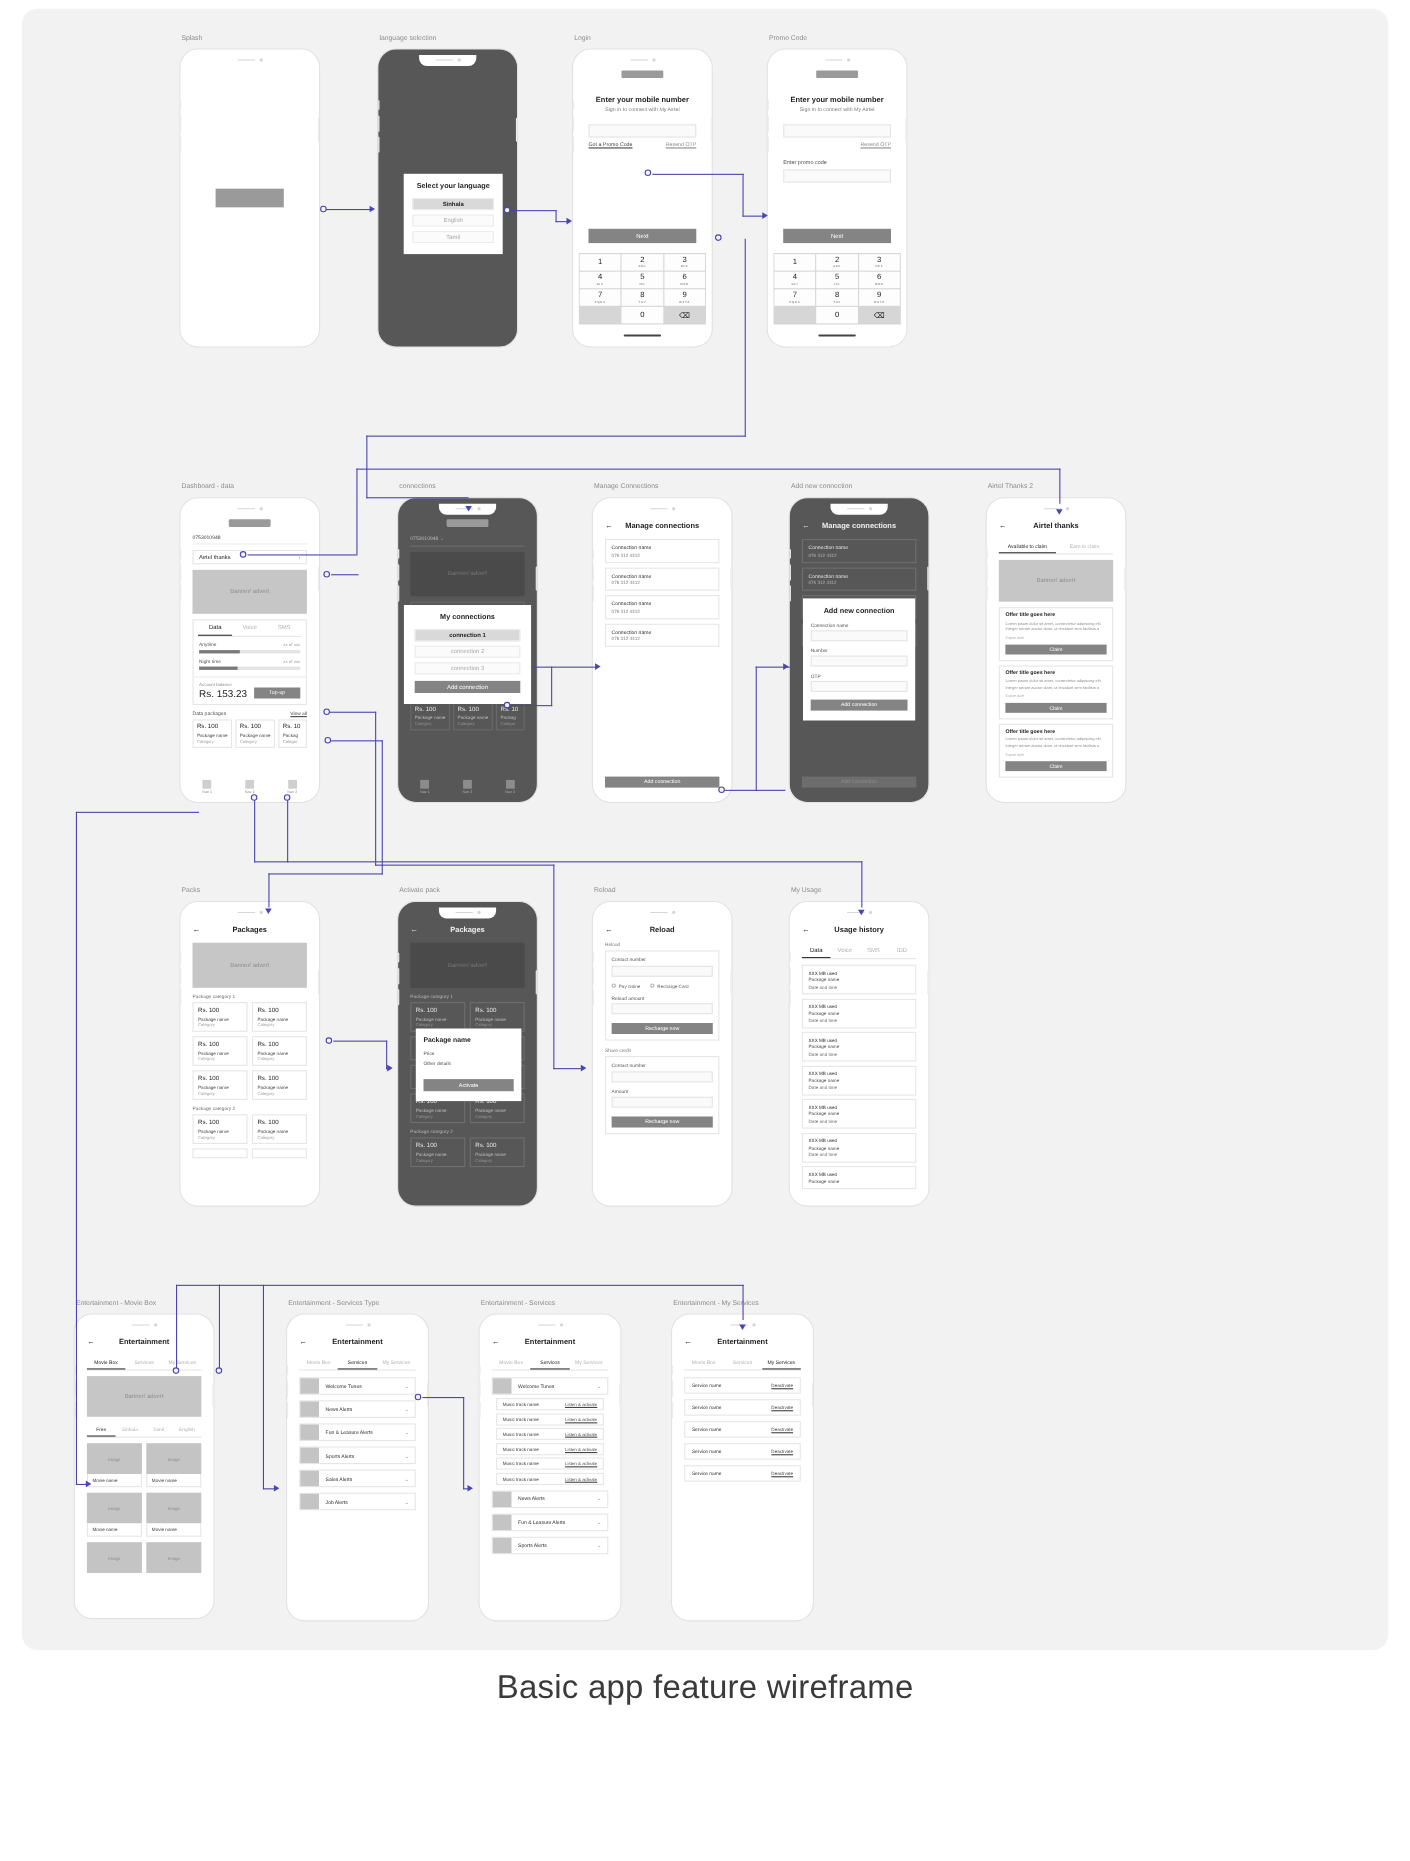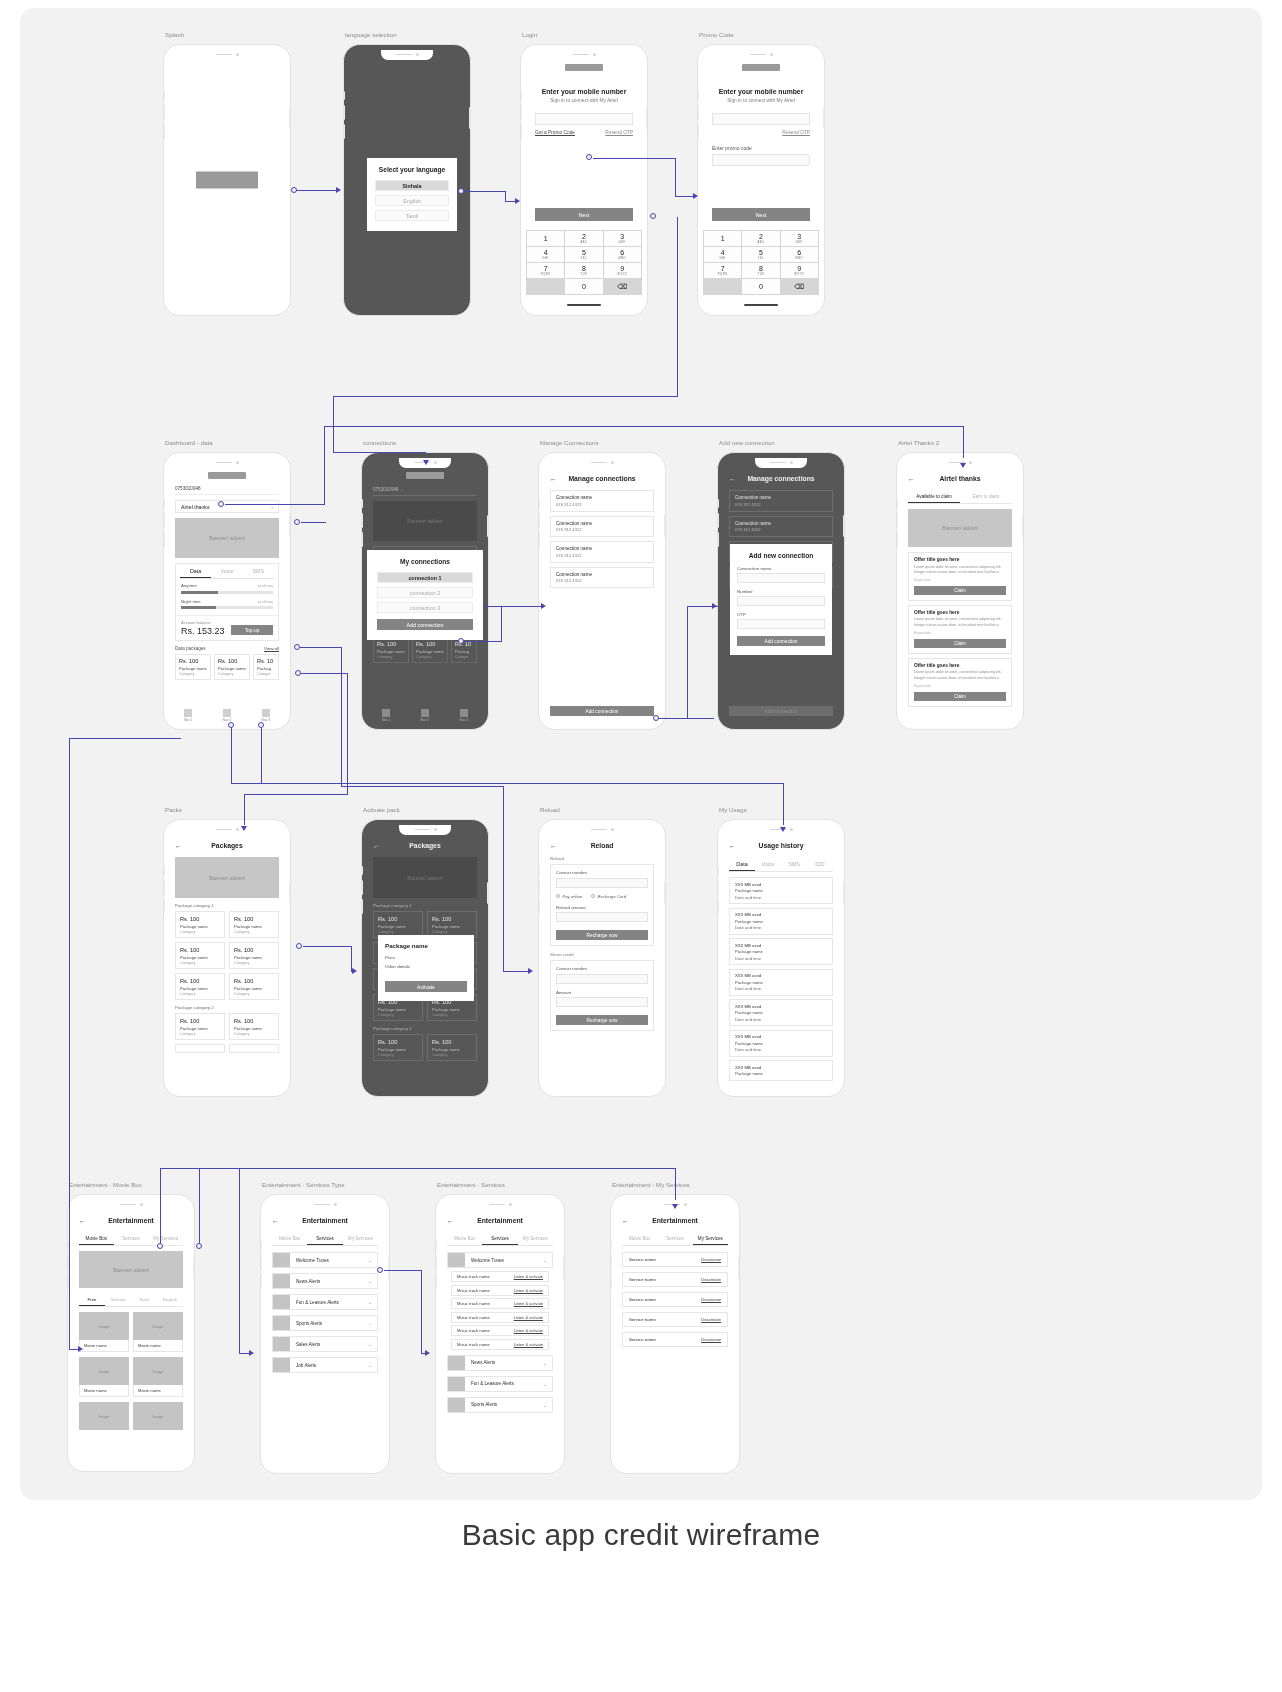--- a/index.html
+++ b/index.html
@@ -1294,13 +1294,13 @@
   <div class="conn" style="left:401px;top:1262px;height:84px;border-left-width:1.2px;"></div>
   <div class="conn" style="left:401px;top:1345px;width:6px;border-top-width:1.2px;"></div>
   <div class="dot" style="left:357px;top:1259px;"></div>
   <div class="arw r" style="left:405px;top:1342px;"></div>
 
   <div class="conn" style="left:655px;top:1160px;height:38px;border-left-width:1.2px;"></div>
   <div class="arw d" style="left:652px;top:1196px;"></div>
 
 </div>
 
-<div id="caption">Basic app credit wireframe</div>
+<div id="caption">Basic app feature wireframe</div>
 
 </body></html>

